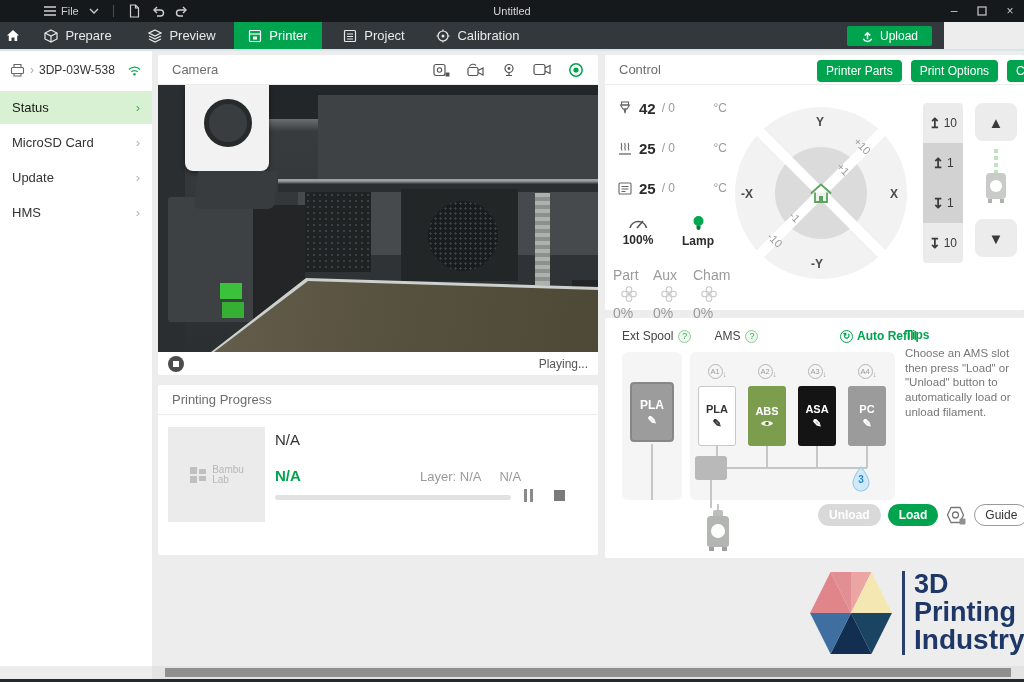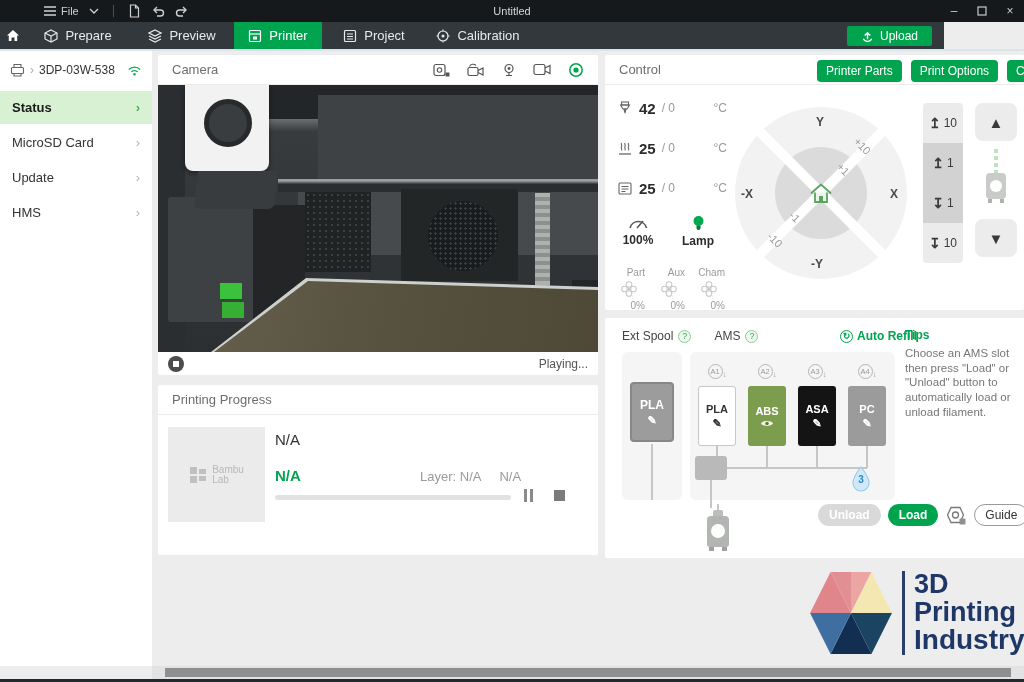--- a/index.html
+++ b/index.html
@@ -25,21 +25,21 @@
   .upload-btn { position:absolute; right:12px; top:4px; height:20px; padding:0 14px; background:#00a44f; border:none; border-radius:2px; color:#fff; font-size:12px; display:flex; align-items:center; gap:6px; font-family:inherit; }
   .tab-underline { position:absolute; left:0; top:49px; width:1024px; height:2px; background:#d9e5ec; }
 
   
   .sidebar { position:absolute; left:0; top:51px; width:152px; height:615px; background:#ffffff; }
   .sb-head { display:flex; align-items:center; gap:5px; padding:12px 10px 14px 10px; font-size:12px; color:#333; }
   .sb-chev { color:#adadad; font-size:12px; }
   .sb-wifi { margin-left:auto; }
   .sb-item { display:flex; align-items:center; height:33px; padding:0 12px; font-size:13px; color:#333; margin-bottom:2px; }
   .sb-item .arr { margin-left:auto; color:#b5b5b5; font-size:13px; }
-  .sb-item.selected { background:#d8f1d2; font-weight:bold; color:#1a1a1a;padding-left:12px; }
+  .sb-item.selected { background:#d8f1d2; font-weight:normal; color:#1a1a1a;padding-left:12px; }
   .sb-item.selected .arr { color:#4caf50; }
 
   
   .panel { position:absolute; background:#fff; border-radius:2px; }
   .panel-head { height:30px; border-bottom:1px solid #ececec; display:flex; align-items:center; padding:0 14px; font-size:13px; color:#6d6d6d; }
 
   
   #camera-panel { left:158px; top:55px; width:440px; height:320px; }
   .cam-icons { margin-left:auto; display:flex; align-items:center; gap:17px; }
   .cam-feed { position:absolute; left:0; top:30px; width:440px; height:267px; background:linear-gradient(#3a3e40,#2c2f31); overflow:hidden; }
@@ -90,21 +90,21 @@
   .green-btn { background:#00a44f; color:#fff; border:none; border-radius:4px; font-size:12px; padding:4px 9px; font-family:inherit; }
   .temps { position:absolute; left:12px; top:38px; width:110px; }
   .temp-row { display:flex; align-items:center; height:30px; margin-bottom:10px; gap:6px; }
   .temp-val { font-size:15px; font-weight:bold; color:#2c2c2c; }
   .temp-tgt { font-size:12px; color:#9a9a9a; }
   .temp-unit { font-size:12px; color:#9a9a9a; margin-left:auto; }
   .speed-lamp { position:absolute; left:10px; top:160px; display:flex; gap:14px; }
   .sl-block { width:46px; text-align:center; }
   .sl-label { font-size:12px; font-weight:bold; color:#2c2c2c; margin-top:3px; }
   .fans { position:absolute; left:8px; top:212px; display:flex; gap:8px; }
-  .fan-block { width:32px; text-align:right; font-size:10px; color:#9a9a9a; }
+  .fan-block { width:32px; text-align:left; font-size:14px; color:#9a9a9a; }
   .fan-block .fan-pct { margin-top:2px; }
 
   .dial { position:absolute; left:130px; top:52px; width:172px; height:172px; border-radius:50%; background:#f2f2f2; }
   .dial-inner { position:absolute; left:40px; top:40px; width:92px; height:92px; border-radius:50%; background:#dbdbdb; }
   .dial-sep { position:absolute; left:-24px; top:81px; width:220px; height:10px; background:#fff; }
   .dial-sep.a { transform:rotate(45deg); }
   .dial-sep.b { transform:rotate(-45deg); }
   .dial-home { position:absolute; left:61px; top:61px; width:50px; height:50px; border-radius:50%; display:flex; align-items:center; justify-content:center; }
   .dial-lab { position:absolute; font-size:12px; font-weight:bold; color:#4a4a4a; }
   .dial-step { position:absolute; font-size:11px; color:#9a9a9a; transform:rotate(45deg); }

